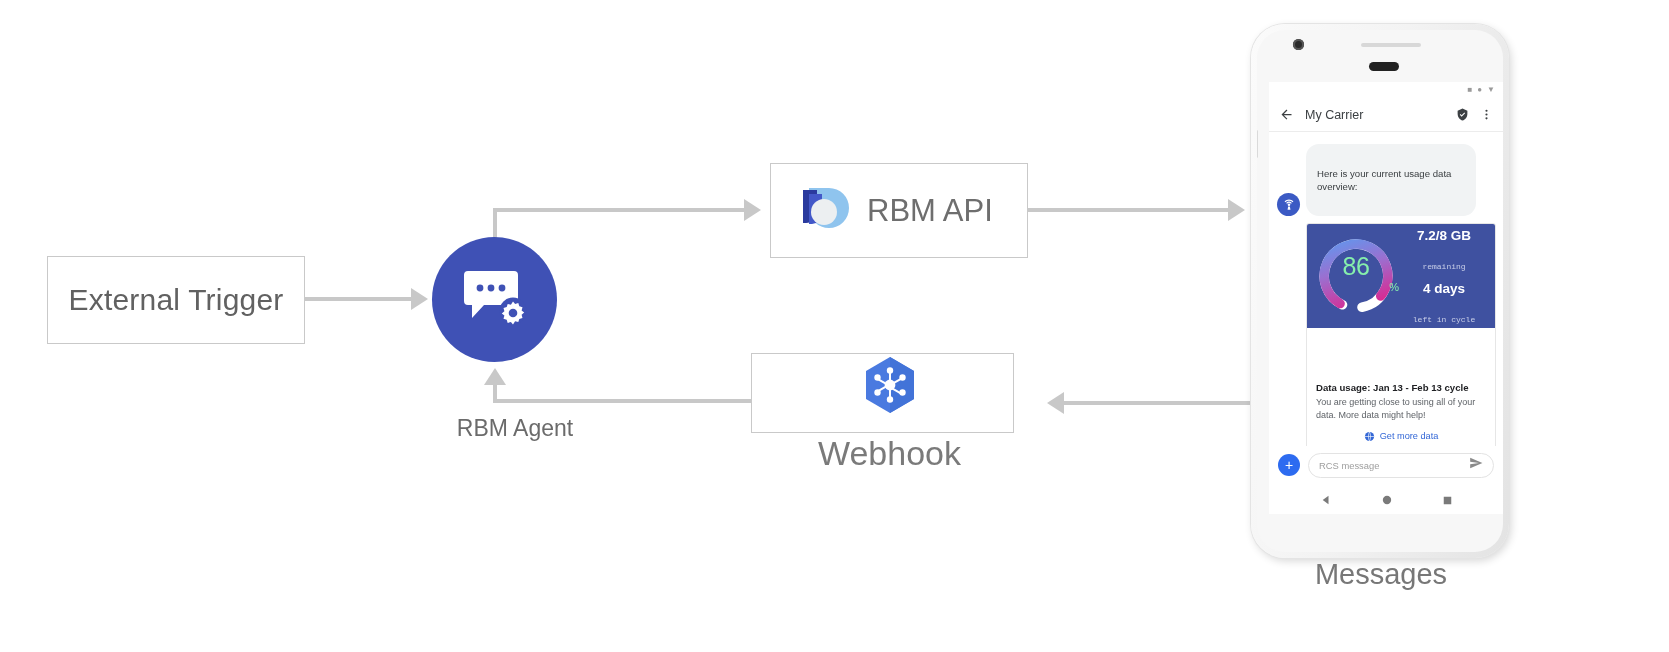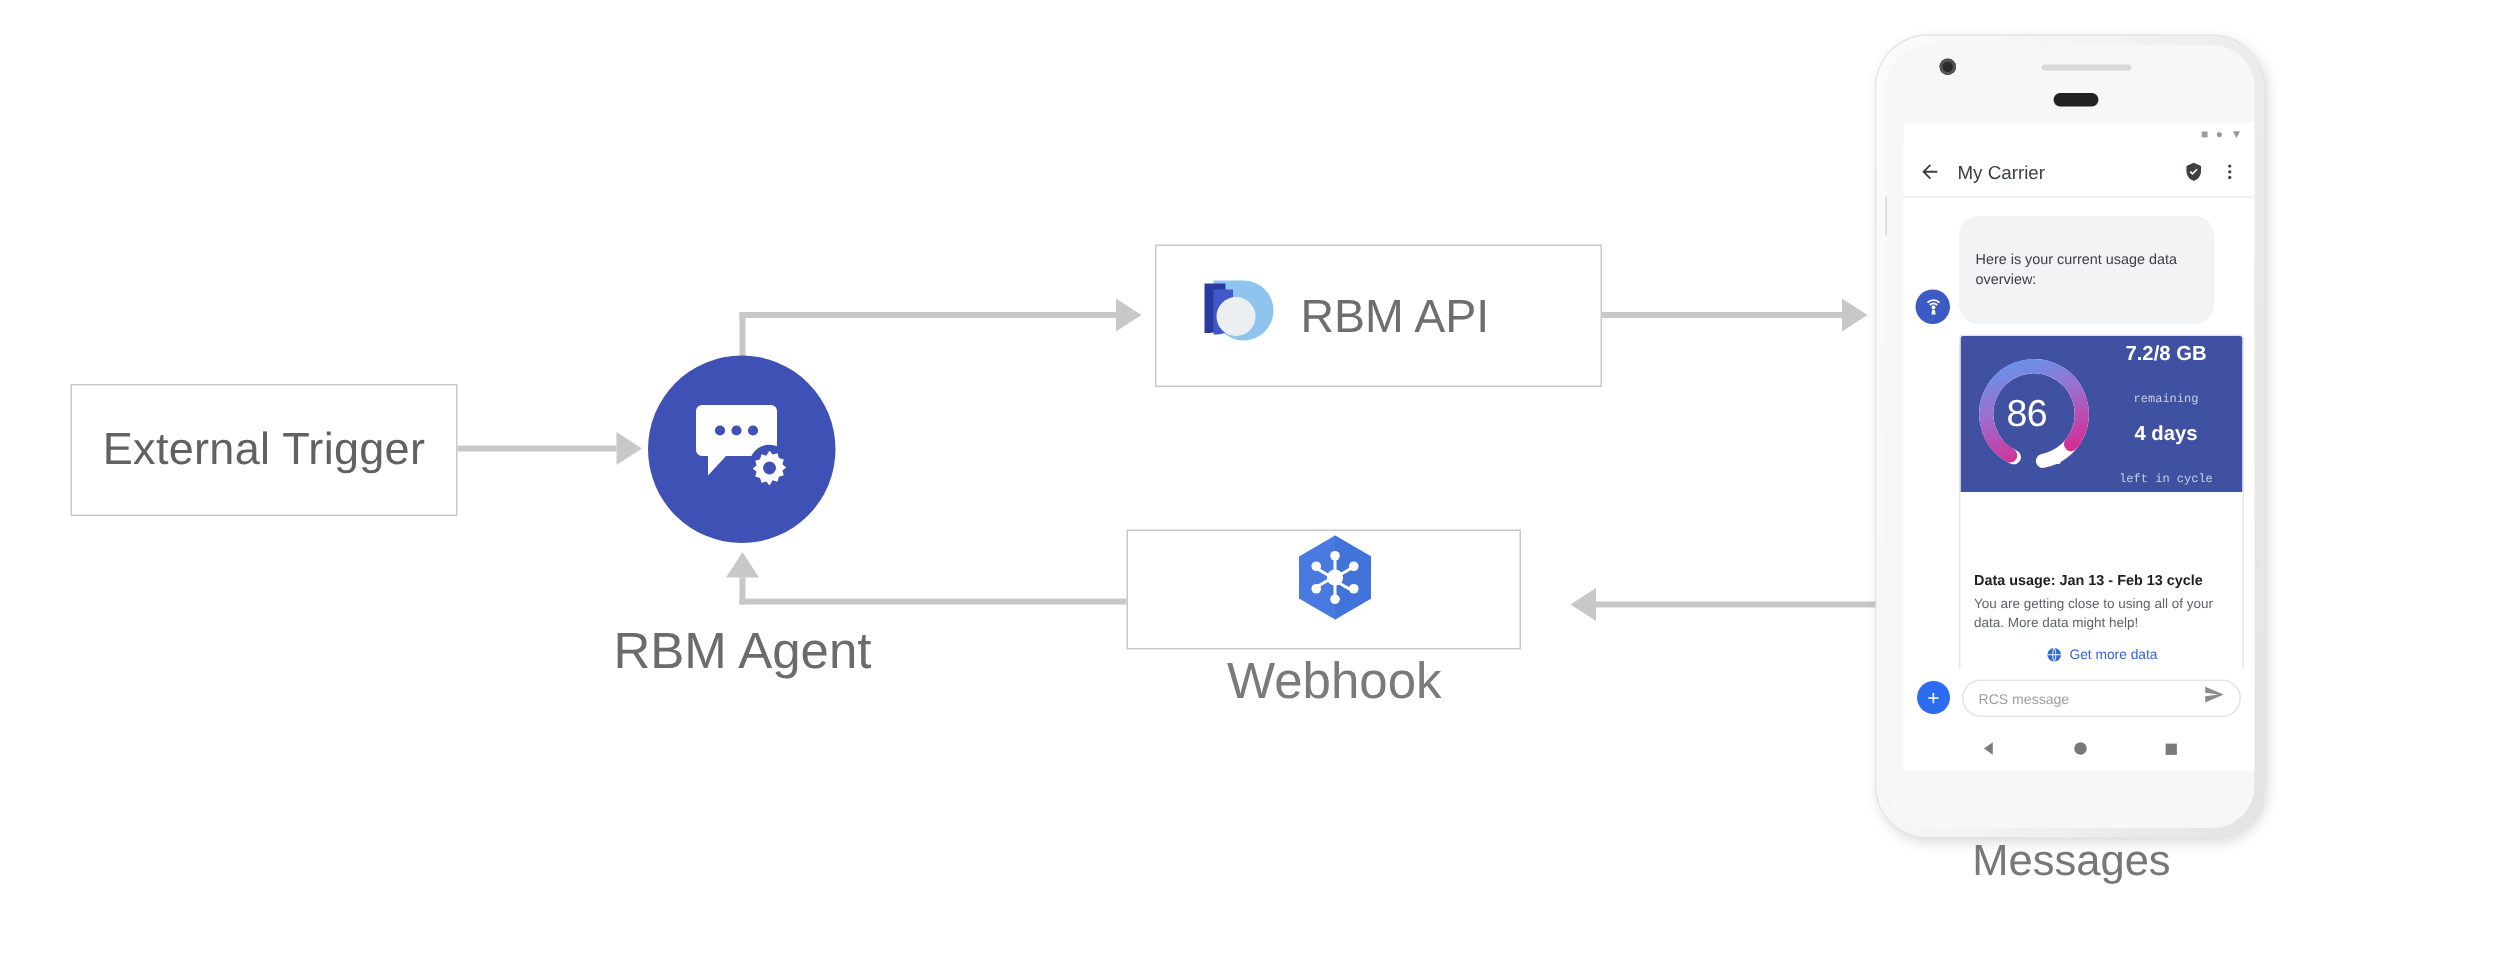--- a/index.html
+++ b/index.html
@@ -27,21 +27,21 @@
 
   
   #external-trigger {
     left: 47px; top: 256px; width: 258px; height: 88px;
     justify-content: center;
   }
   #external-trigger .node-label { font-size: 30px; color: #616161; letter-spacing: .2px; }
 
   
   #rbm-api-box {
-    left: 770px; top: 163px; width: 298px; height: 95px;
+    left: 770px; top: 163px; width: 258px; height: 95px;
     padding-left: 18px; gap: 16px;
   }
   #rbm-api-box .node-label { font-size: 31px; color: #6e6e6e; }
 
   
   #webhook-box {
     left: 751px; top: 353px; width: 263px; height: 80px;
     padding-left: 14px; gap: 14px; flex-direction: column;
   }
   #webhook-box .node-label { font-size: 34px; color: #7a7a7a; }
@@ -49,23 +49,23 @@
   
   #rbm-agent-circle {
     position: absolute;
     left: 432px; top: 237px; width: 125px; height: 125px;
     border-radius: 50%;
     background: #3f51b5;
     display: flex; align-items: center; justify-content: center;
   }
   #rbm-agent-label {
     position: absolute;
-    left: 395px; top: 415px; width: 200px;
+    left: 415px; top: 415px; width: 200px;
     text-align: center;
-    font-size: 34px; color: #6b6b6b;
+    font-size: 23px; color: #6b6b6b;
   }
 
   
   .line { position: absolute; background: #c8c8c8; }
   .arrow-head {
     position: absolute; width: 0; height: 0;
   }
   .arrow-right {
     border-top: 11px solid transparent;
     border-bottom: 11px solid transparent;
@@ -174,21 +174,22 @@
   #card-hero {
     background: #3f51a0;
     height: 104px;
     display: flex; align-items: center;
     padding: 0 6px;
   }
   #gauge-wrap { position: relative; width: 86px; height: 86px; flex: 0 0 auto; }
   #gauge-text {
     position: absolute; inset: 0;
     display: flex; align-items: center; justify-content: center;
-    color: #ffffff;
+    color: #86efac;
+    flex-direction: column;
   }
   #gauge-pct { font-size: 25px; font-weight: 300; letter-spacing: -.5px; }
   #gauge-sym { font-size: 11px; font-weight: 300; align-self: flex-end; margin-bottom: 7px; }
 
   #hero-stats {
     flex: 1; color: #fff; text-align: center;
     display: flex; flex-direction: column;
     justify-content: center; gap: 11px;
   }
   .stat-big { font-size: 13.5px; font-weight: 700; line-height: 1.1; }

